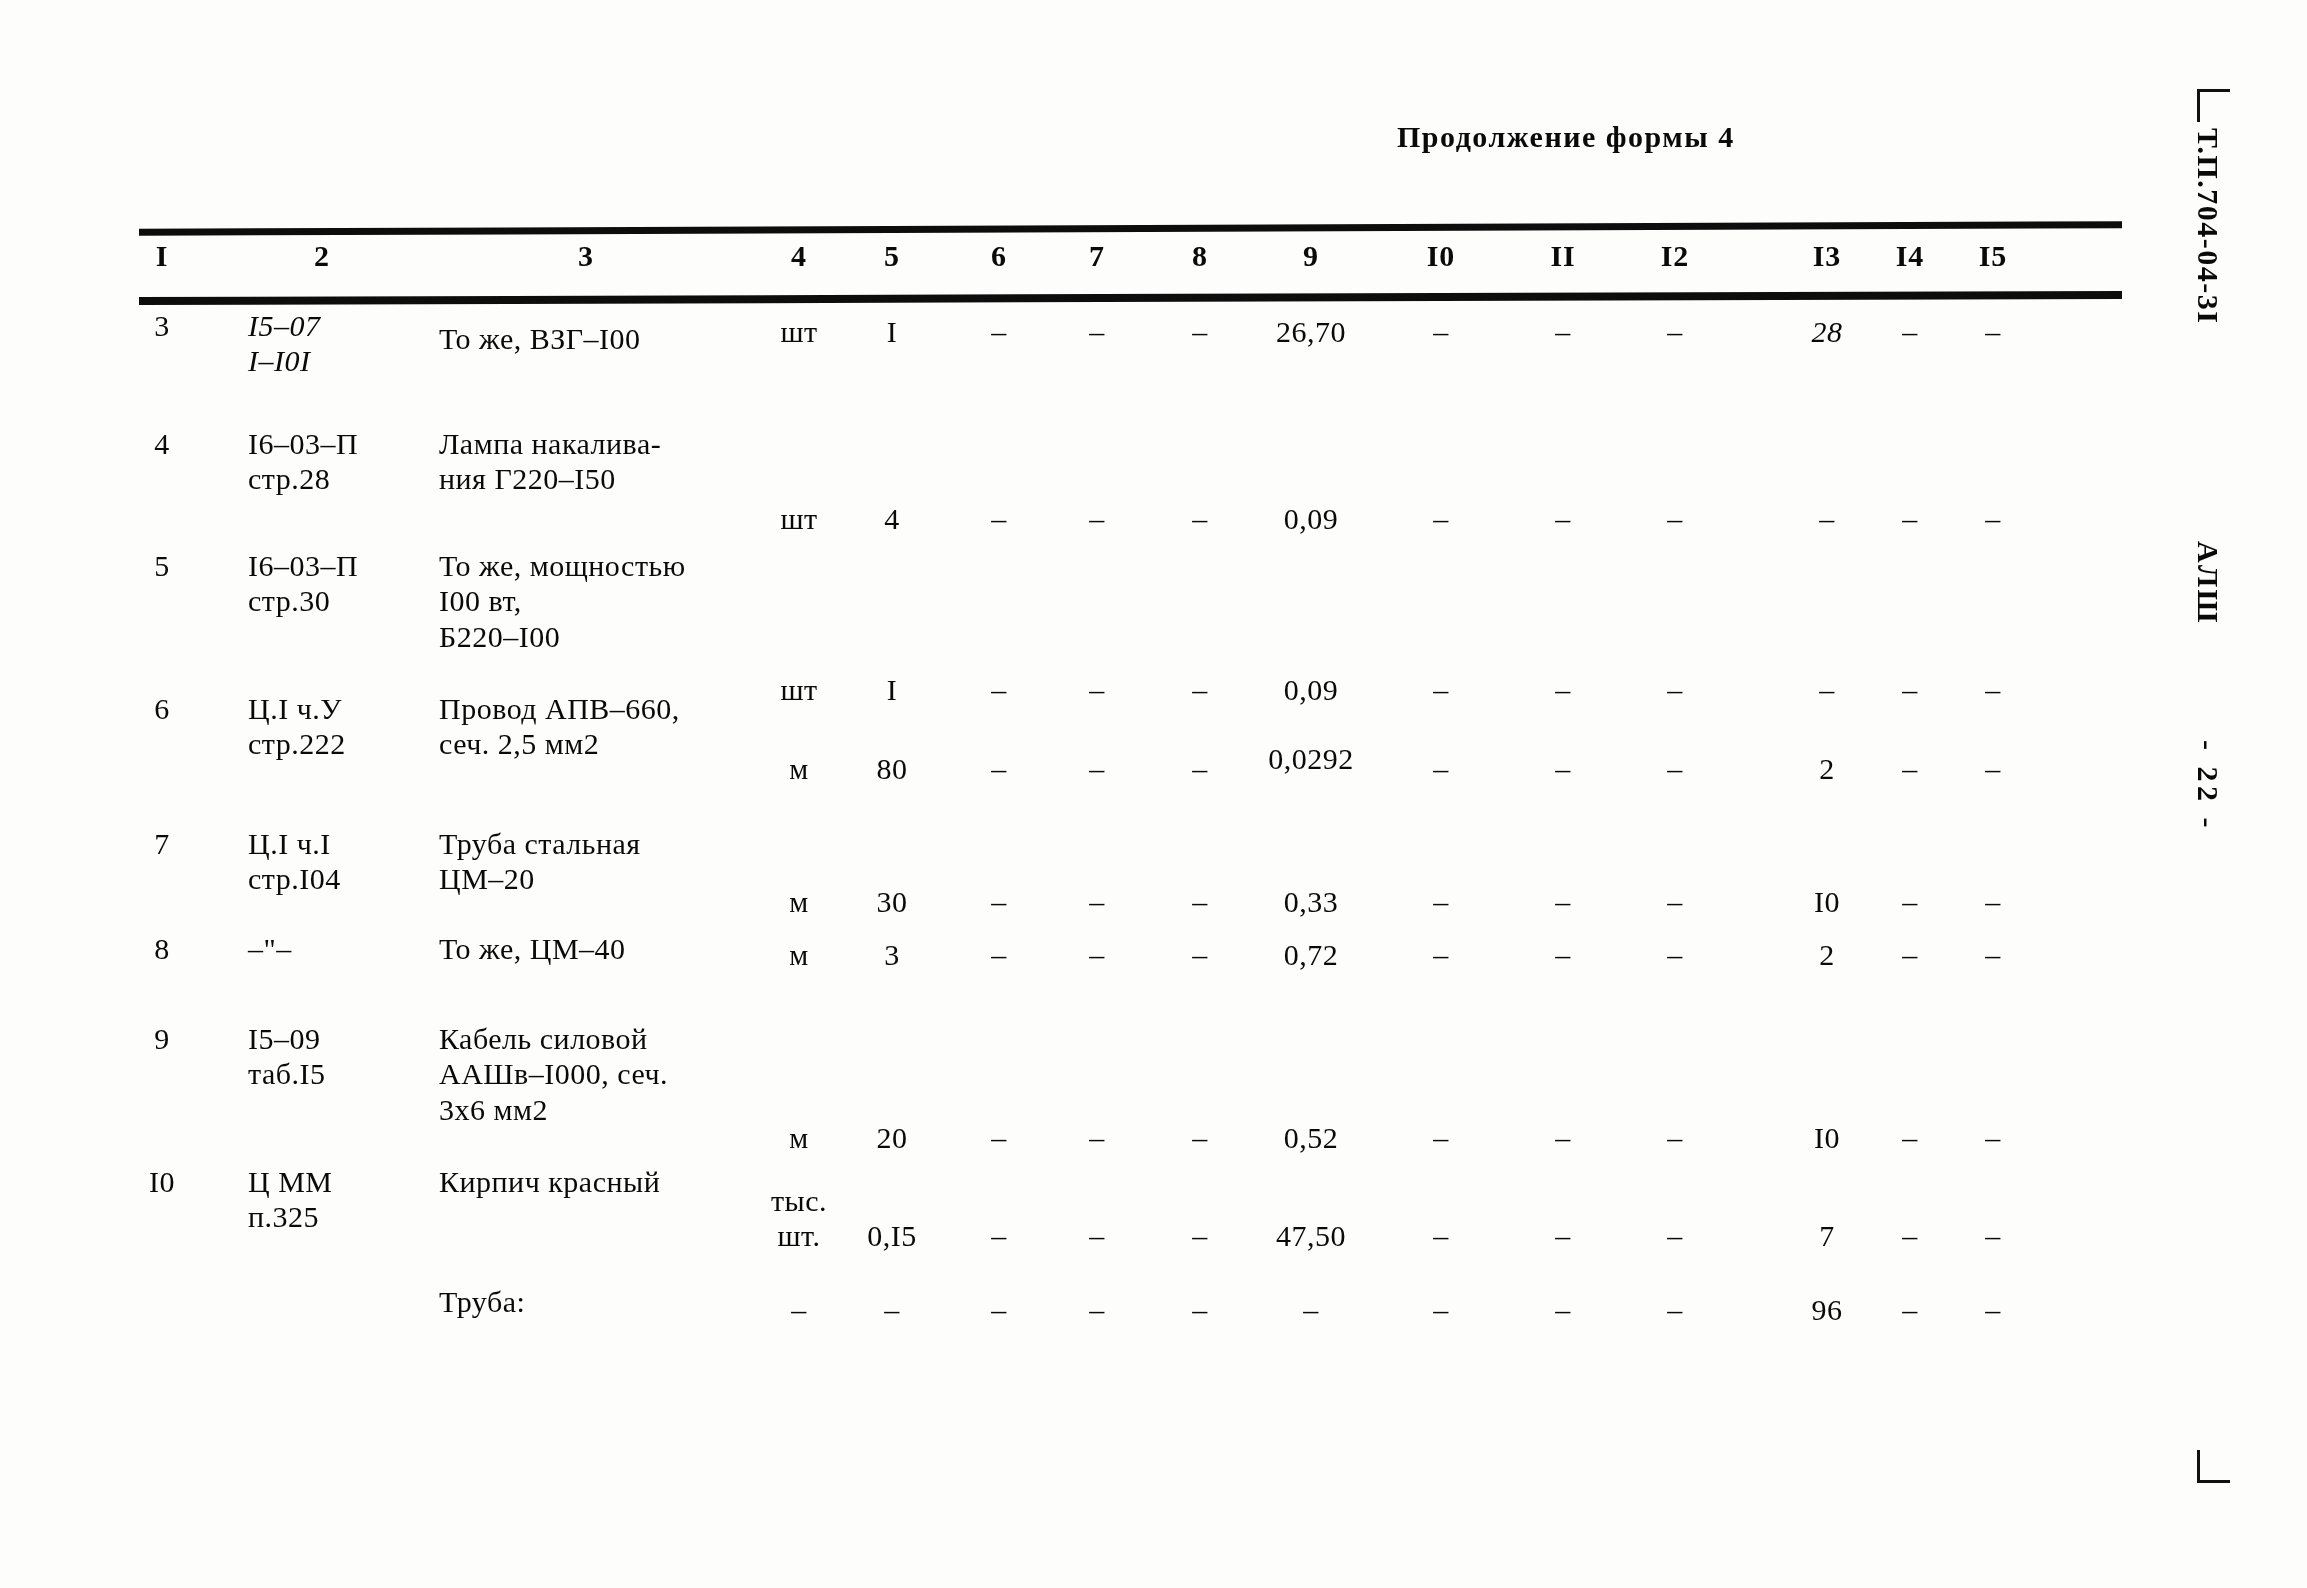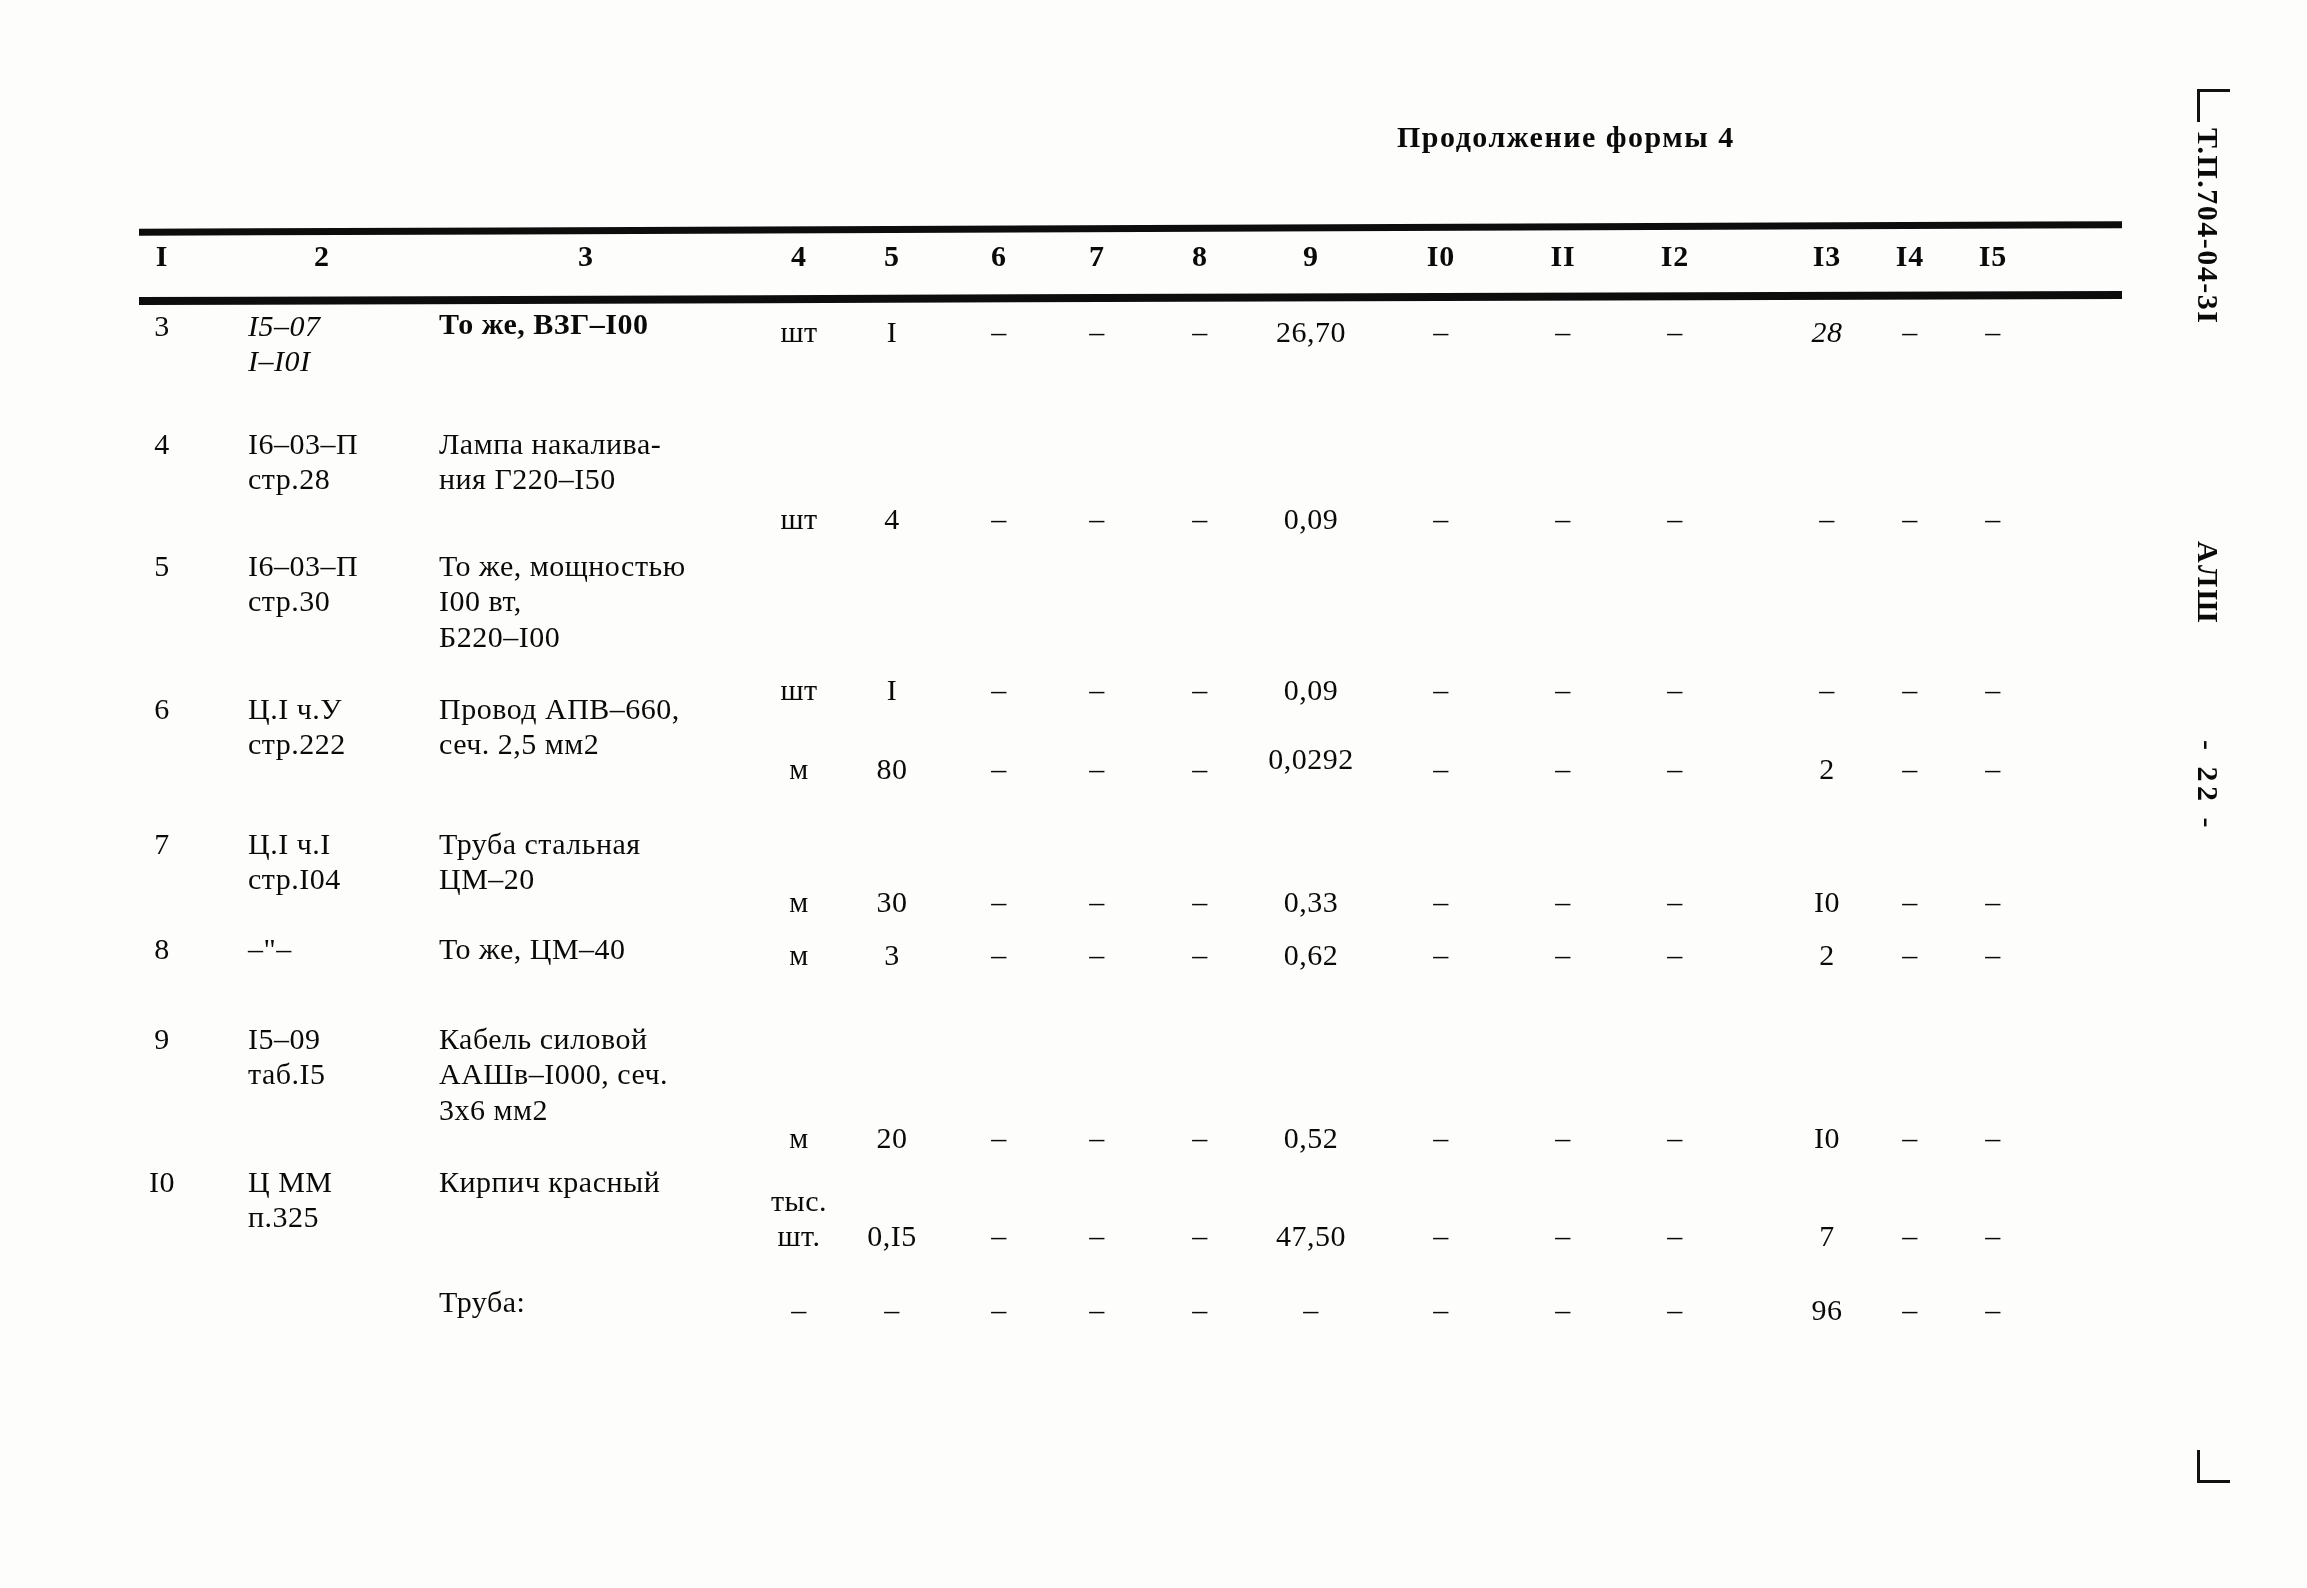--- a/index.html
+++ b/index.html
@@ -133,21 +133,21 @@
       <div class="hcell" style="left: 1827px;">I3</div>
       <div class="hcell" style="left: 1910px;">I4</div>
       <div class="hcell" style="left: 1993px;">I5</div>
     </div>
 
   <div id="table-body">
       <div class="trow" style="top: 0px;">
         <div class="cell ctr" style="left: 162px; top: 7.5px;">3</div>
         <div class="cell lft" style="left: 248px; top: 7.5px; font-style: italic;">I5–07
 I–I0I</div>
-        <div class="cell lft" style="left: 439px; top: 6px; font-weight: bold;">То же, ВЗГ–I00</div>
+        <div class="cell lft" style="left: 439px; top: 21px;">То же, ВЗГ–I00</div>
         <div class="cell ctr" style="left: 799px; top: 13.5px;">шт</div>
         <div class="cell ctr" style="left: 892px; top: 13.5px;">I</div>
         <div class="cell ctr" style="left: 999px; top: 13.5px;">–</div>
         <div class="cell ctr" style="left: 1097px; top: 13.5px;">–</div>
         <div class="cell ctr" style="left: 1200px; top: 13.5px;">–</div>
         <div class="cell ctr" style="left: 1311px; top: 13.5px;">26,70</div>
         <div class="cell ctr" style="left: 1441px; top: 13.5px;">–</div>
         <div class="cell ctr" style="left: 1563px; top: 13.5px;">–</div>
         <div class="cell ctr" style="left: 1675px; top: 13.5px;">–</div>
         <div class="cell ctr" style="left: 1827px; top: 13.5px; font-style: italic;">28</div>
@@ -233,21 +233,21 @@
       </div>
       <div class="trow" style="top: 0px;">
         <div class="cell ctr" style="left: 162px; top: 631px;">8</div>
         <div class="cell lft" style="left: 248px; top: 631px;">–"–</div>
         <div class="cell lft" style="left: 439px; top: 631px; text-align: center;">То же, ЦМ–40</div>
         <div class="cell ctr" style="left: 799px; top: 637px;">м</div>
         <div class="cell ctr" style="left: 892px; top: 637px;">3</div>
         <div class="cell ctr" style="left: 999px; top: 637px;">–</div>
         <div class="cell ctr" style="left: 1097px; top: 637px;">–</div>
         <div class="cell ctr" style="left: 1200px; top: 637px;">–</div>
-        <div class="cell ctr" style="left: 1311px; top: 637px;">0,62</div>
+        <div class="cell ctr" style="left: 1311px; top: 637px;">0,72</div>
         <div class="cell ctr" style="left: 1441px; top: 637px;">–</div>
         <div class="cell ctr" style="left: 1563px; top: 637px;">–</div>
         <div class="cell ctr" style="left: 1675px; top: 637px;">–</div>
         <div class="cell ctr" style="left: 1827px; top: 637px;">2</div>
         <div class="cell ctr" style="left: 1910px; top: 637px;">–</div>
         <div class="cell ctr" style="left: 1993px; top: 637px;">–</div>
       </div>
       <div class="trow" style="top: 0px;">
         <div class="cell ctr" style="left: 162px; top: 721px;">9</div>
         <div class="cell lft" style="left: 248px; top: 721px;">I5–09

